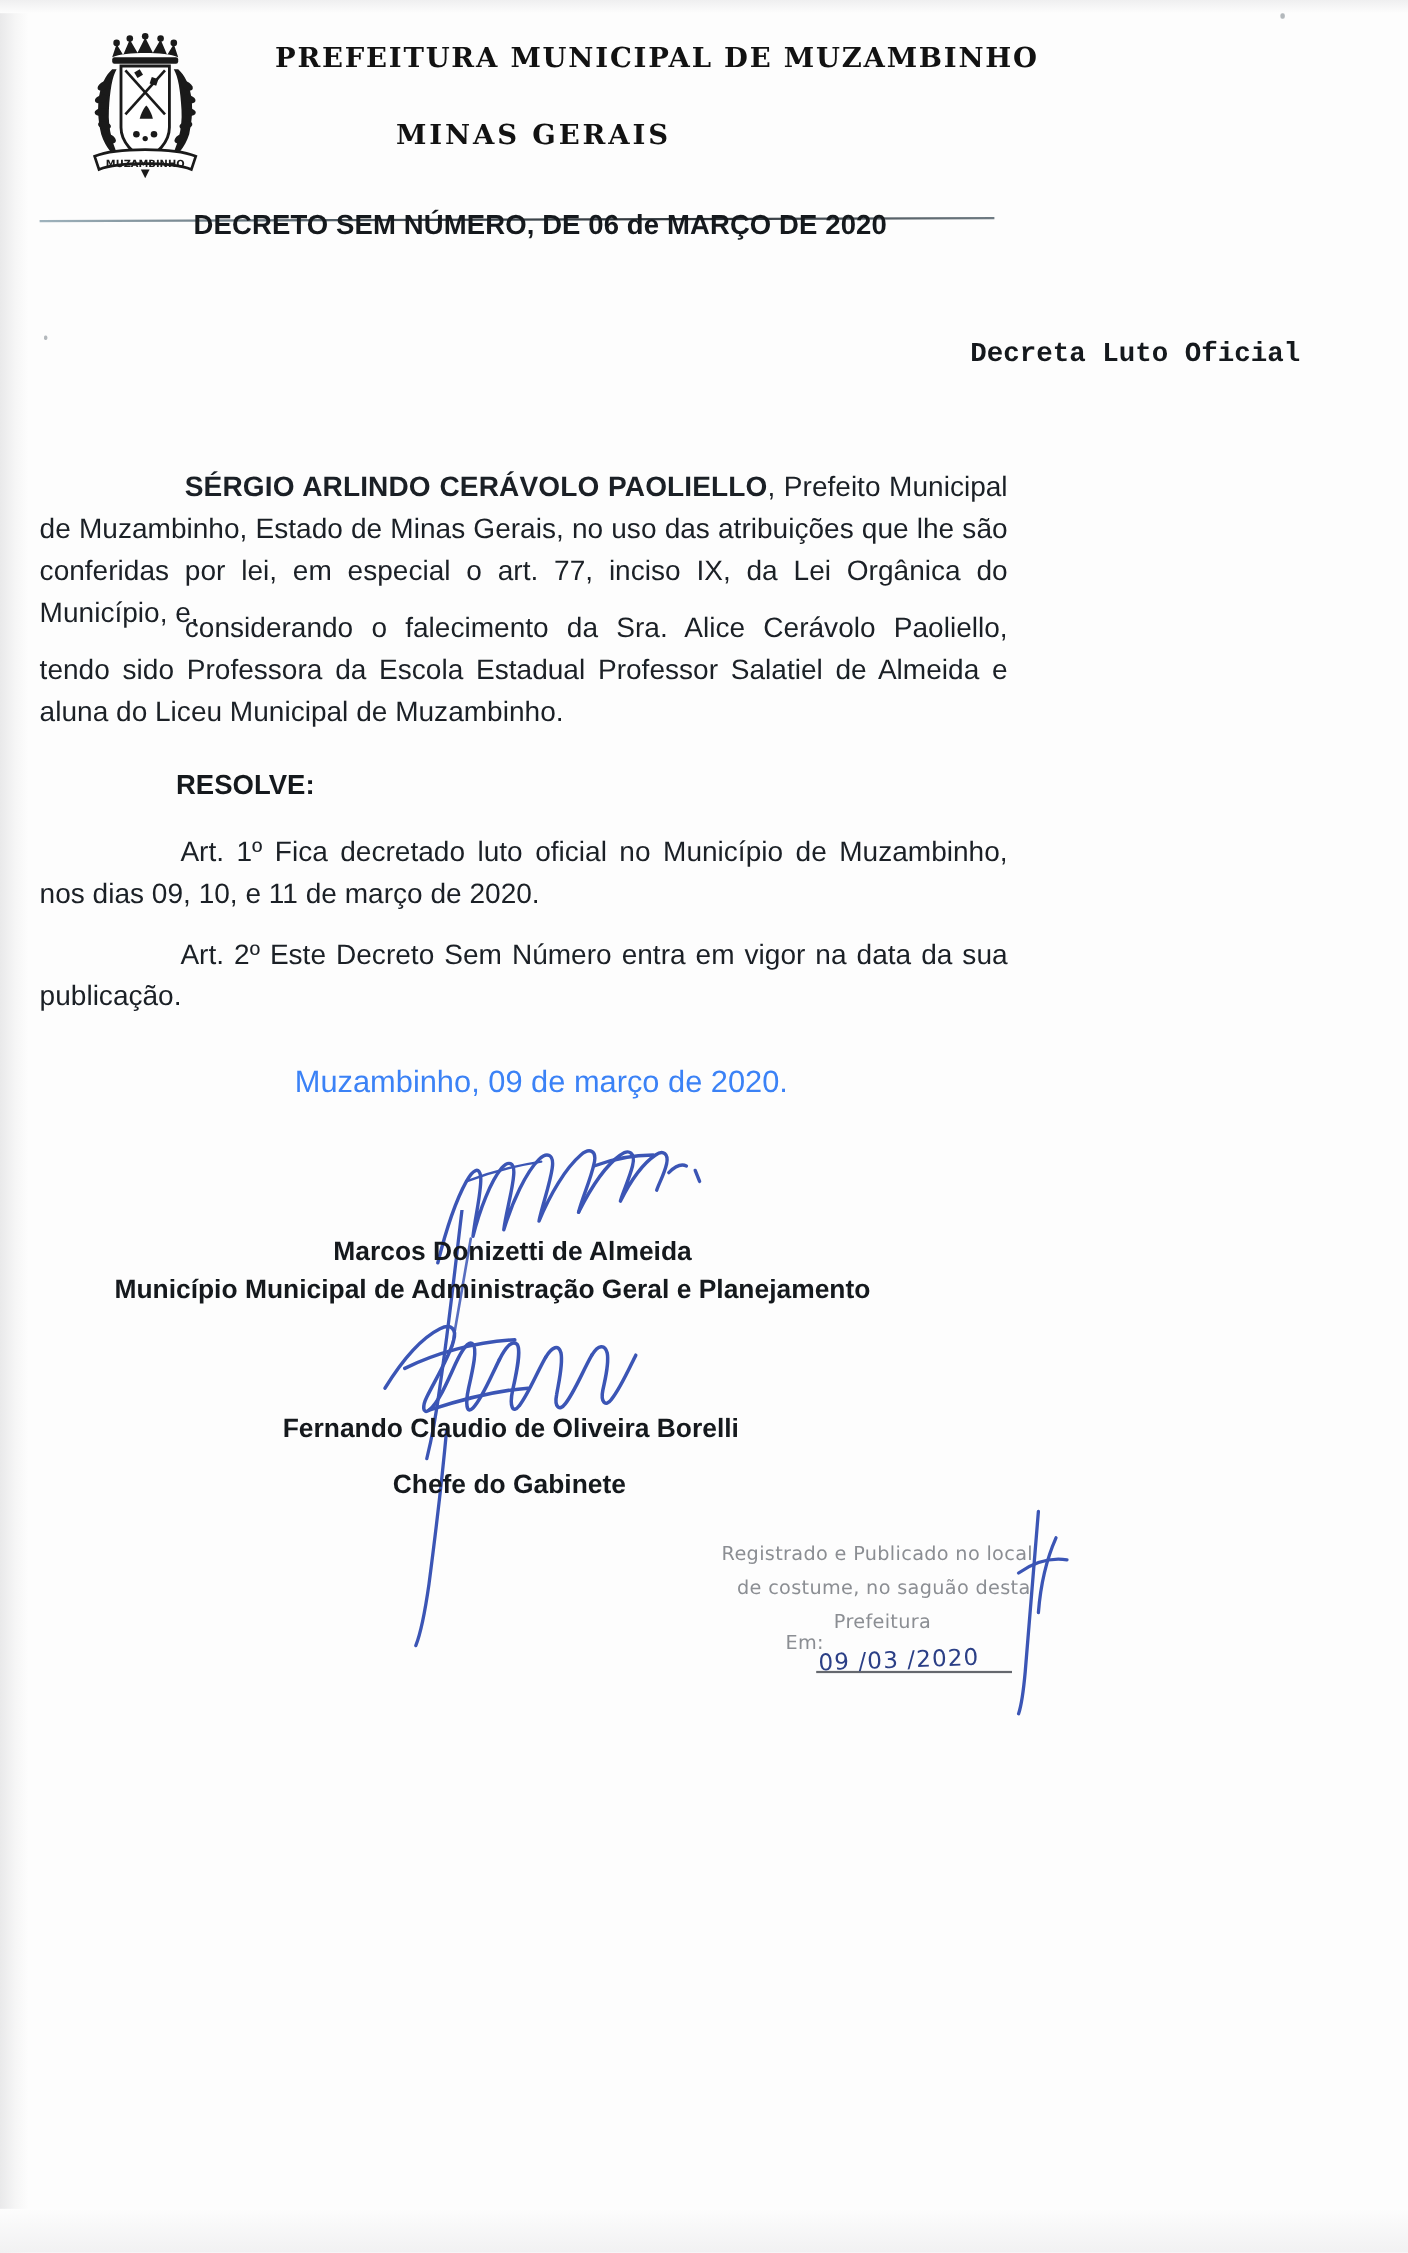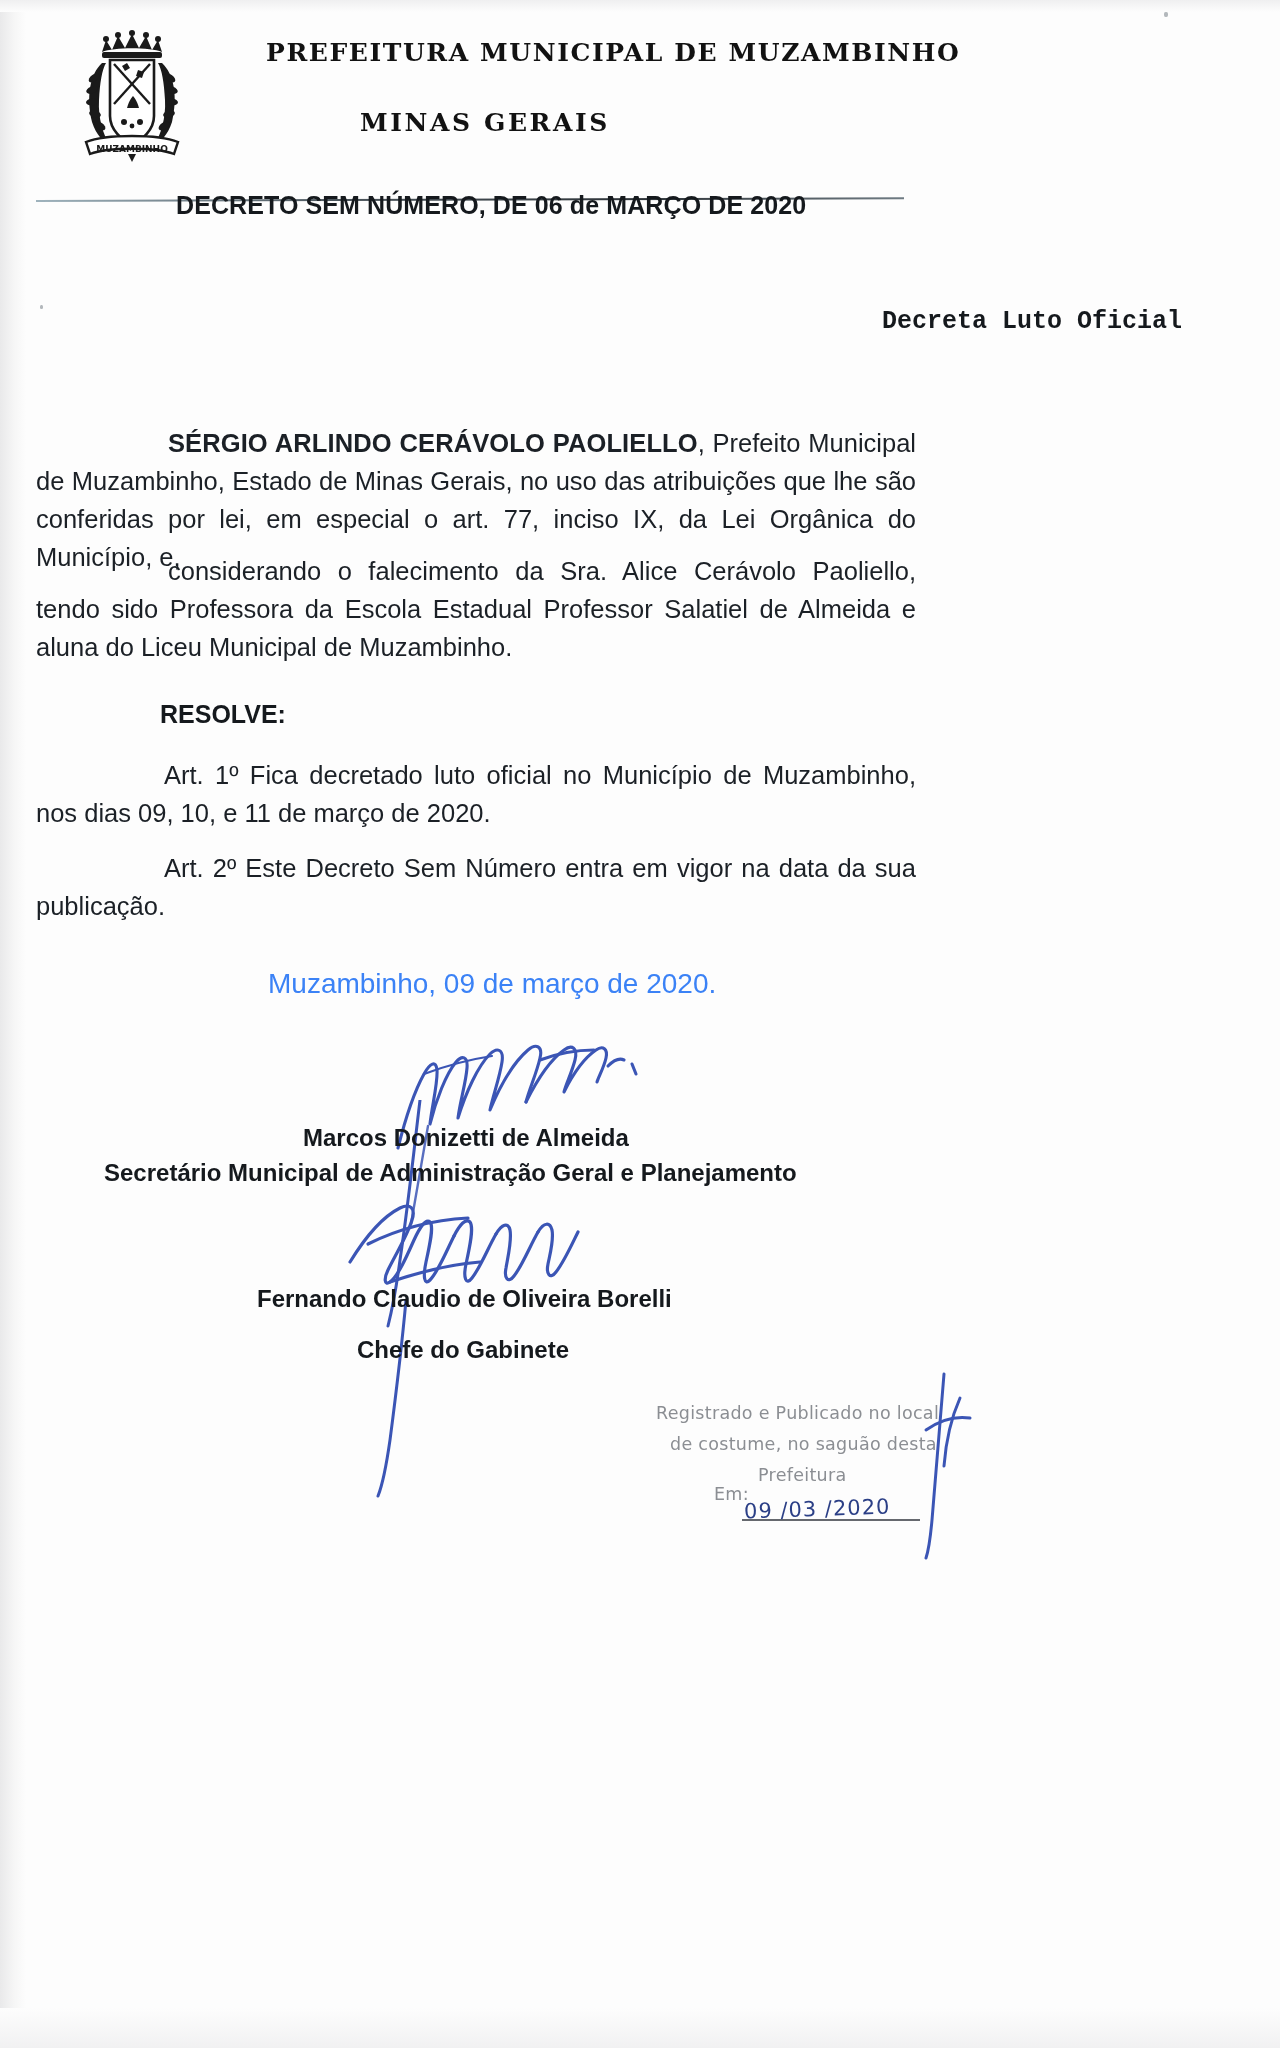--- a/index.html
+++ b/index.html
@@ -47,21 +47,20 @@
   .header-title {
     position: absolute;
     left: 250px; top: 38px;
     width: 800px;
     font-family: "DejaVu Serif", serif;
     font-weight: 700;
     font-size: 25px;
     letter-spacing: 1.6px;
     color: #121212;
     white-space: nowrap;
-    margin-left: 16px;
   }
   .header-state {
     position: absolute;
     left: 360px; top: 108px;
     width: 700px;
     font-family: "DejaVu Serif", serif;
     font-weight: 700;
     font-size: 25px;
     letter-spacing: 2.6px;
     color: #121212;
@@ -300,21 +299,21 @@
   </div>
 
   <div class="ink" style="left:368px; top:1100px;">
     <svg width="90" height="230" viewBox="0 0 90 230" aria-hidden="true">
       <path d="M52 0 C46 50 40 106 32 160 C28 190 24 210 20 226" fill="none" stroke="#3b55b5" stroke-width="3" stroke-linecap="round"></path>
       <path d="M60 26 C54 62 48 96 43 124" fill="none" stroke="#3b55b5" stroke-width="2.4" stroke-linecap="round" opacity=".85"></path>
     </svg>
   </div>
 
   <div class="sig-name sig1-name">Marcos Donizetti de Almeida</div>
-  <div class="sig-role sig1-role">Secretário Municipal de Administração Geral e Planejamento</div>
+  <div class="sig-role sig1-role">Município Municipal de Administração Geral e Planejamento</div>
 
   <div class="ink" style="left:340px; top:1196px;">
     <svg width="260" height="120" viewBox="0 0 260 120" aria-hidden="true">
       <g fill="none" stroke="#3b55b5" stroke-width="3.2" stroke-linecap="round" stroke-linejoin="round">
         <path d="M10 66 C26 40 44 20 60 12 C70 7 76 12 72 24 C68 38 56 58 48 74
                  C44 82 44 90 50 86 C58 80 66 62 74 44 C80 31 86 22 90 26
                  C94 30 90 48 86 66 C83 80 84 90 90 84 C98 76 106 56 114 40"></path>
         <path d="M114 40 C120 28 126 22 130 26 C134 31 130 50 126 68
                  C123 82 126 90 132 82 C140 72 148 52 156 38"></path>
         <path d="M156 38 C162 28 168 26 170 34 C172 44 168 60 166 72

